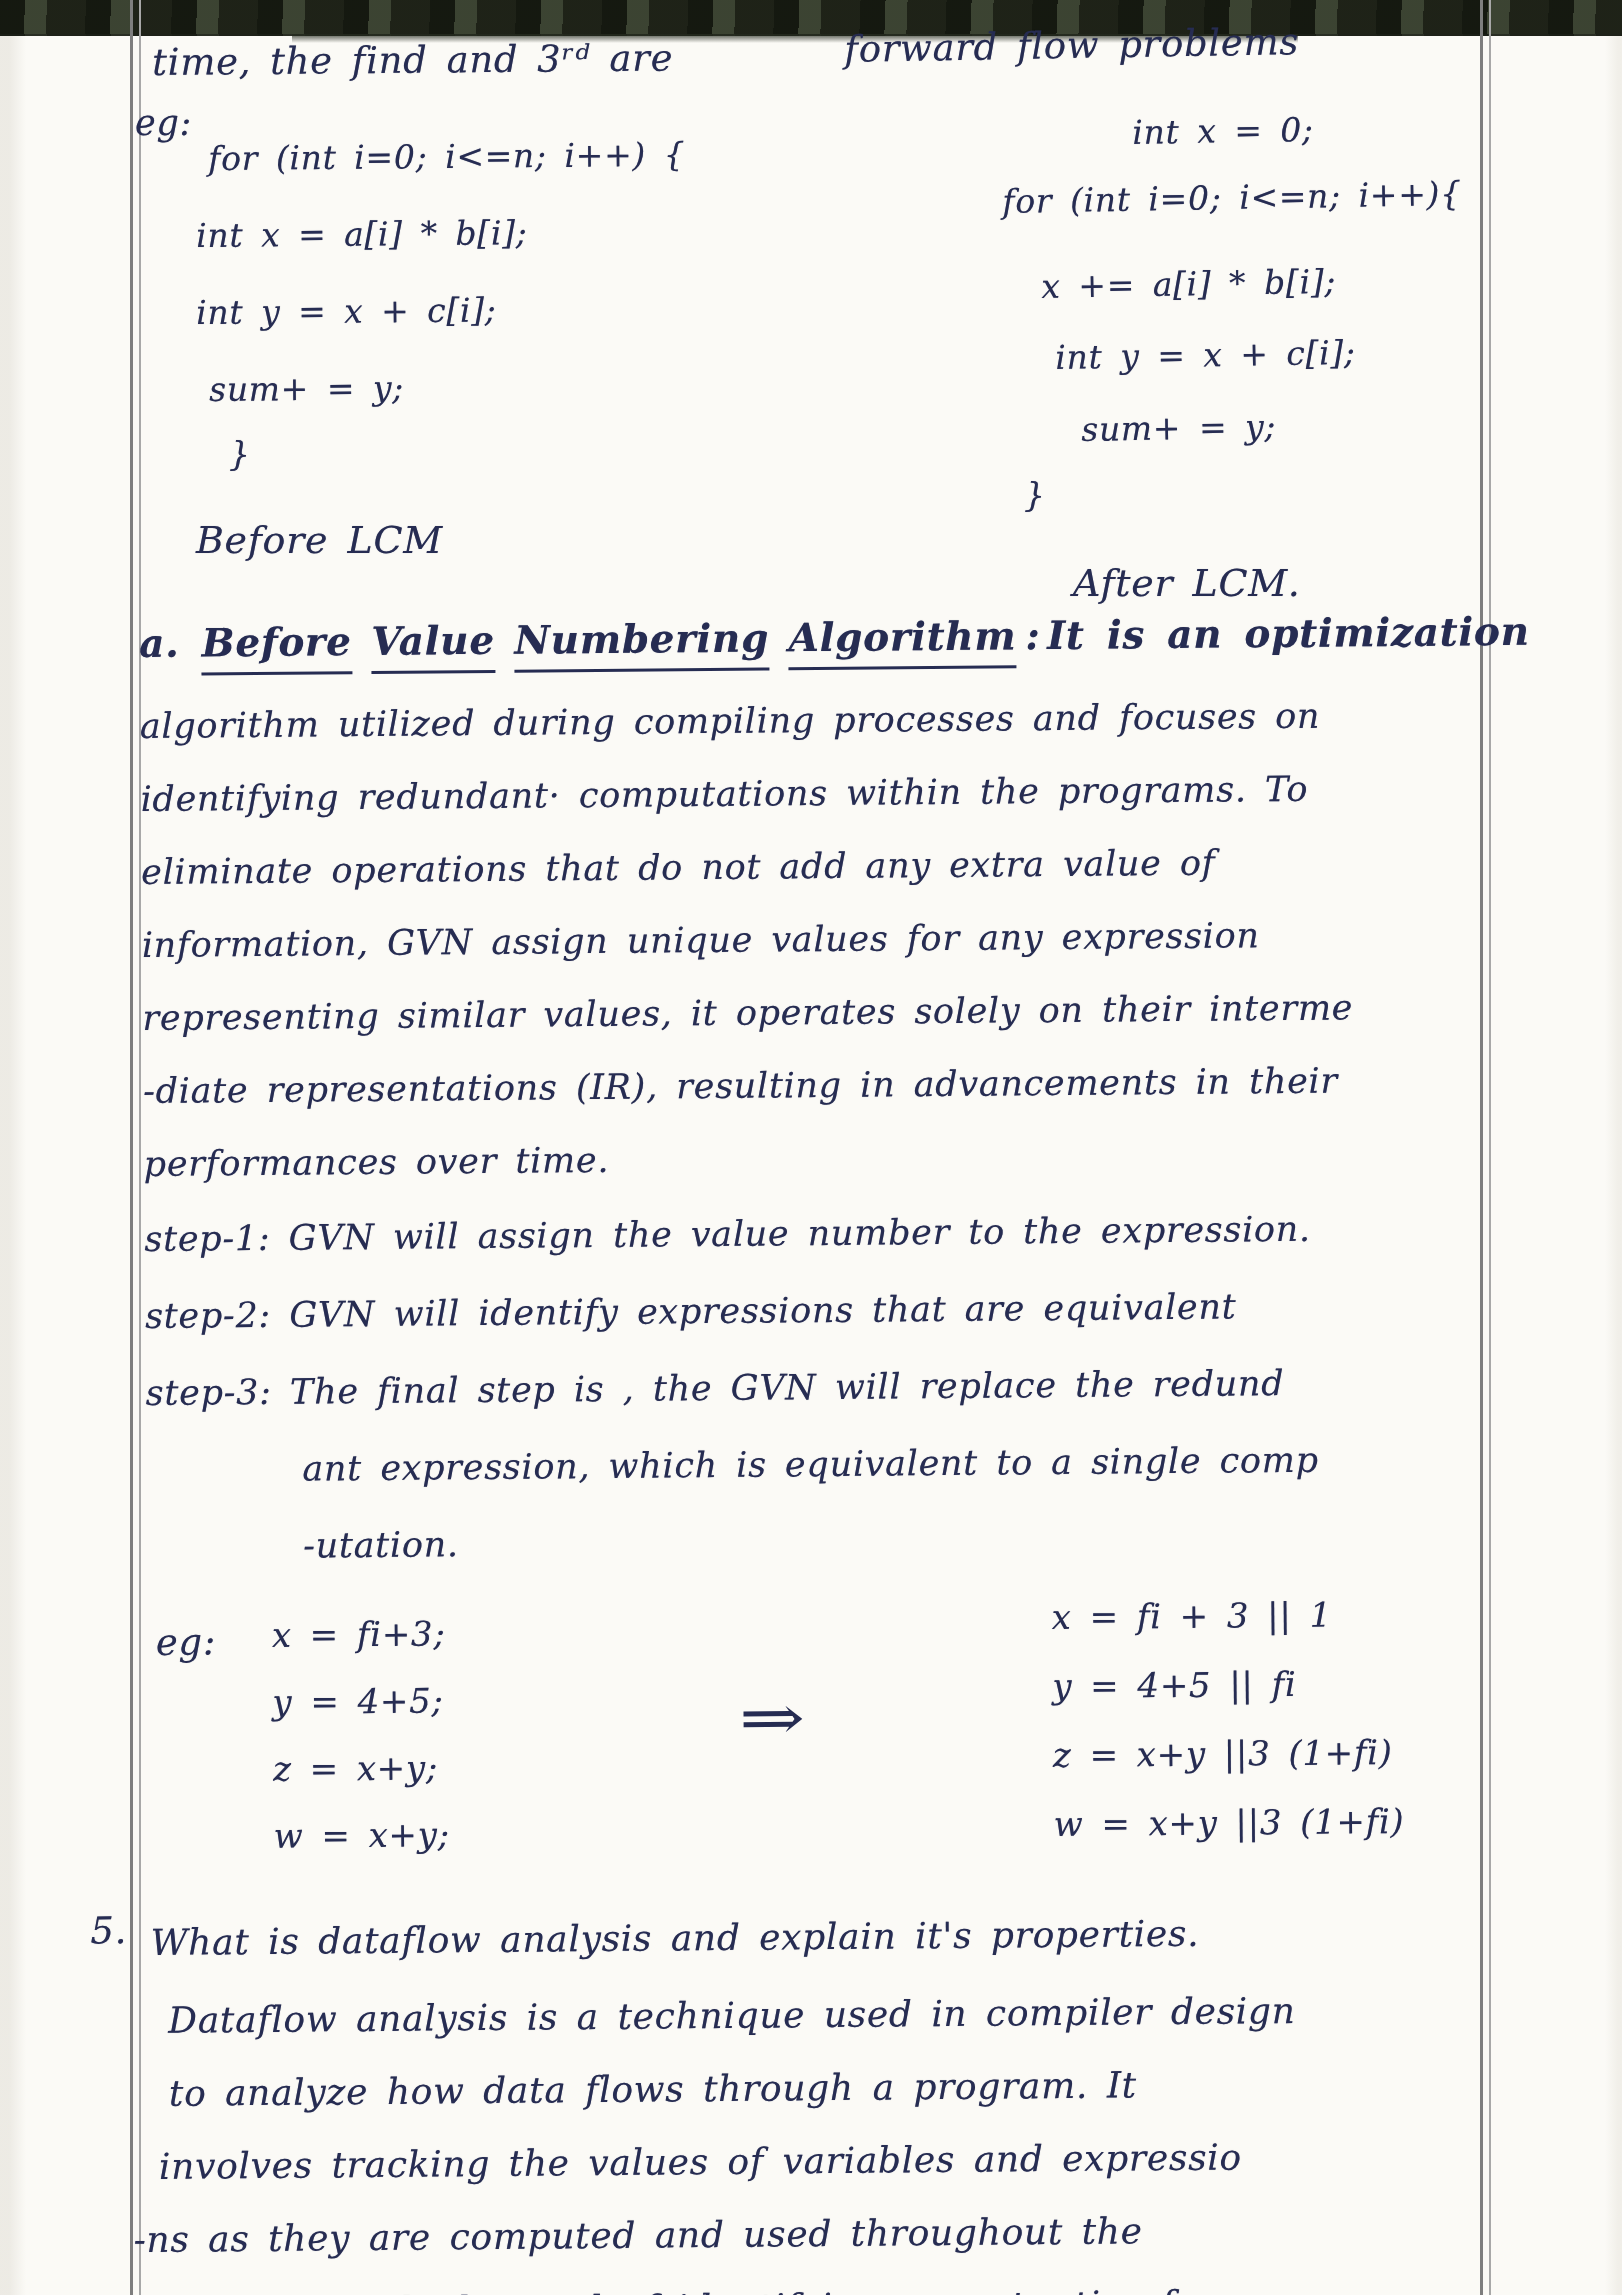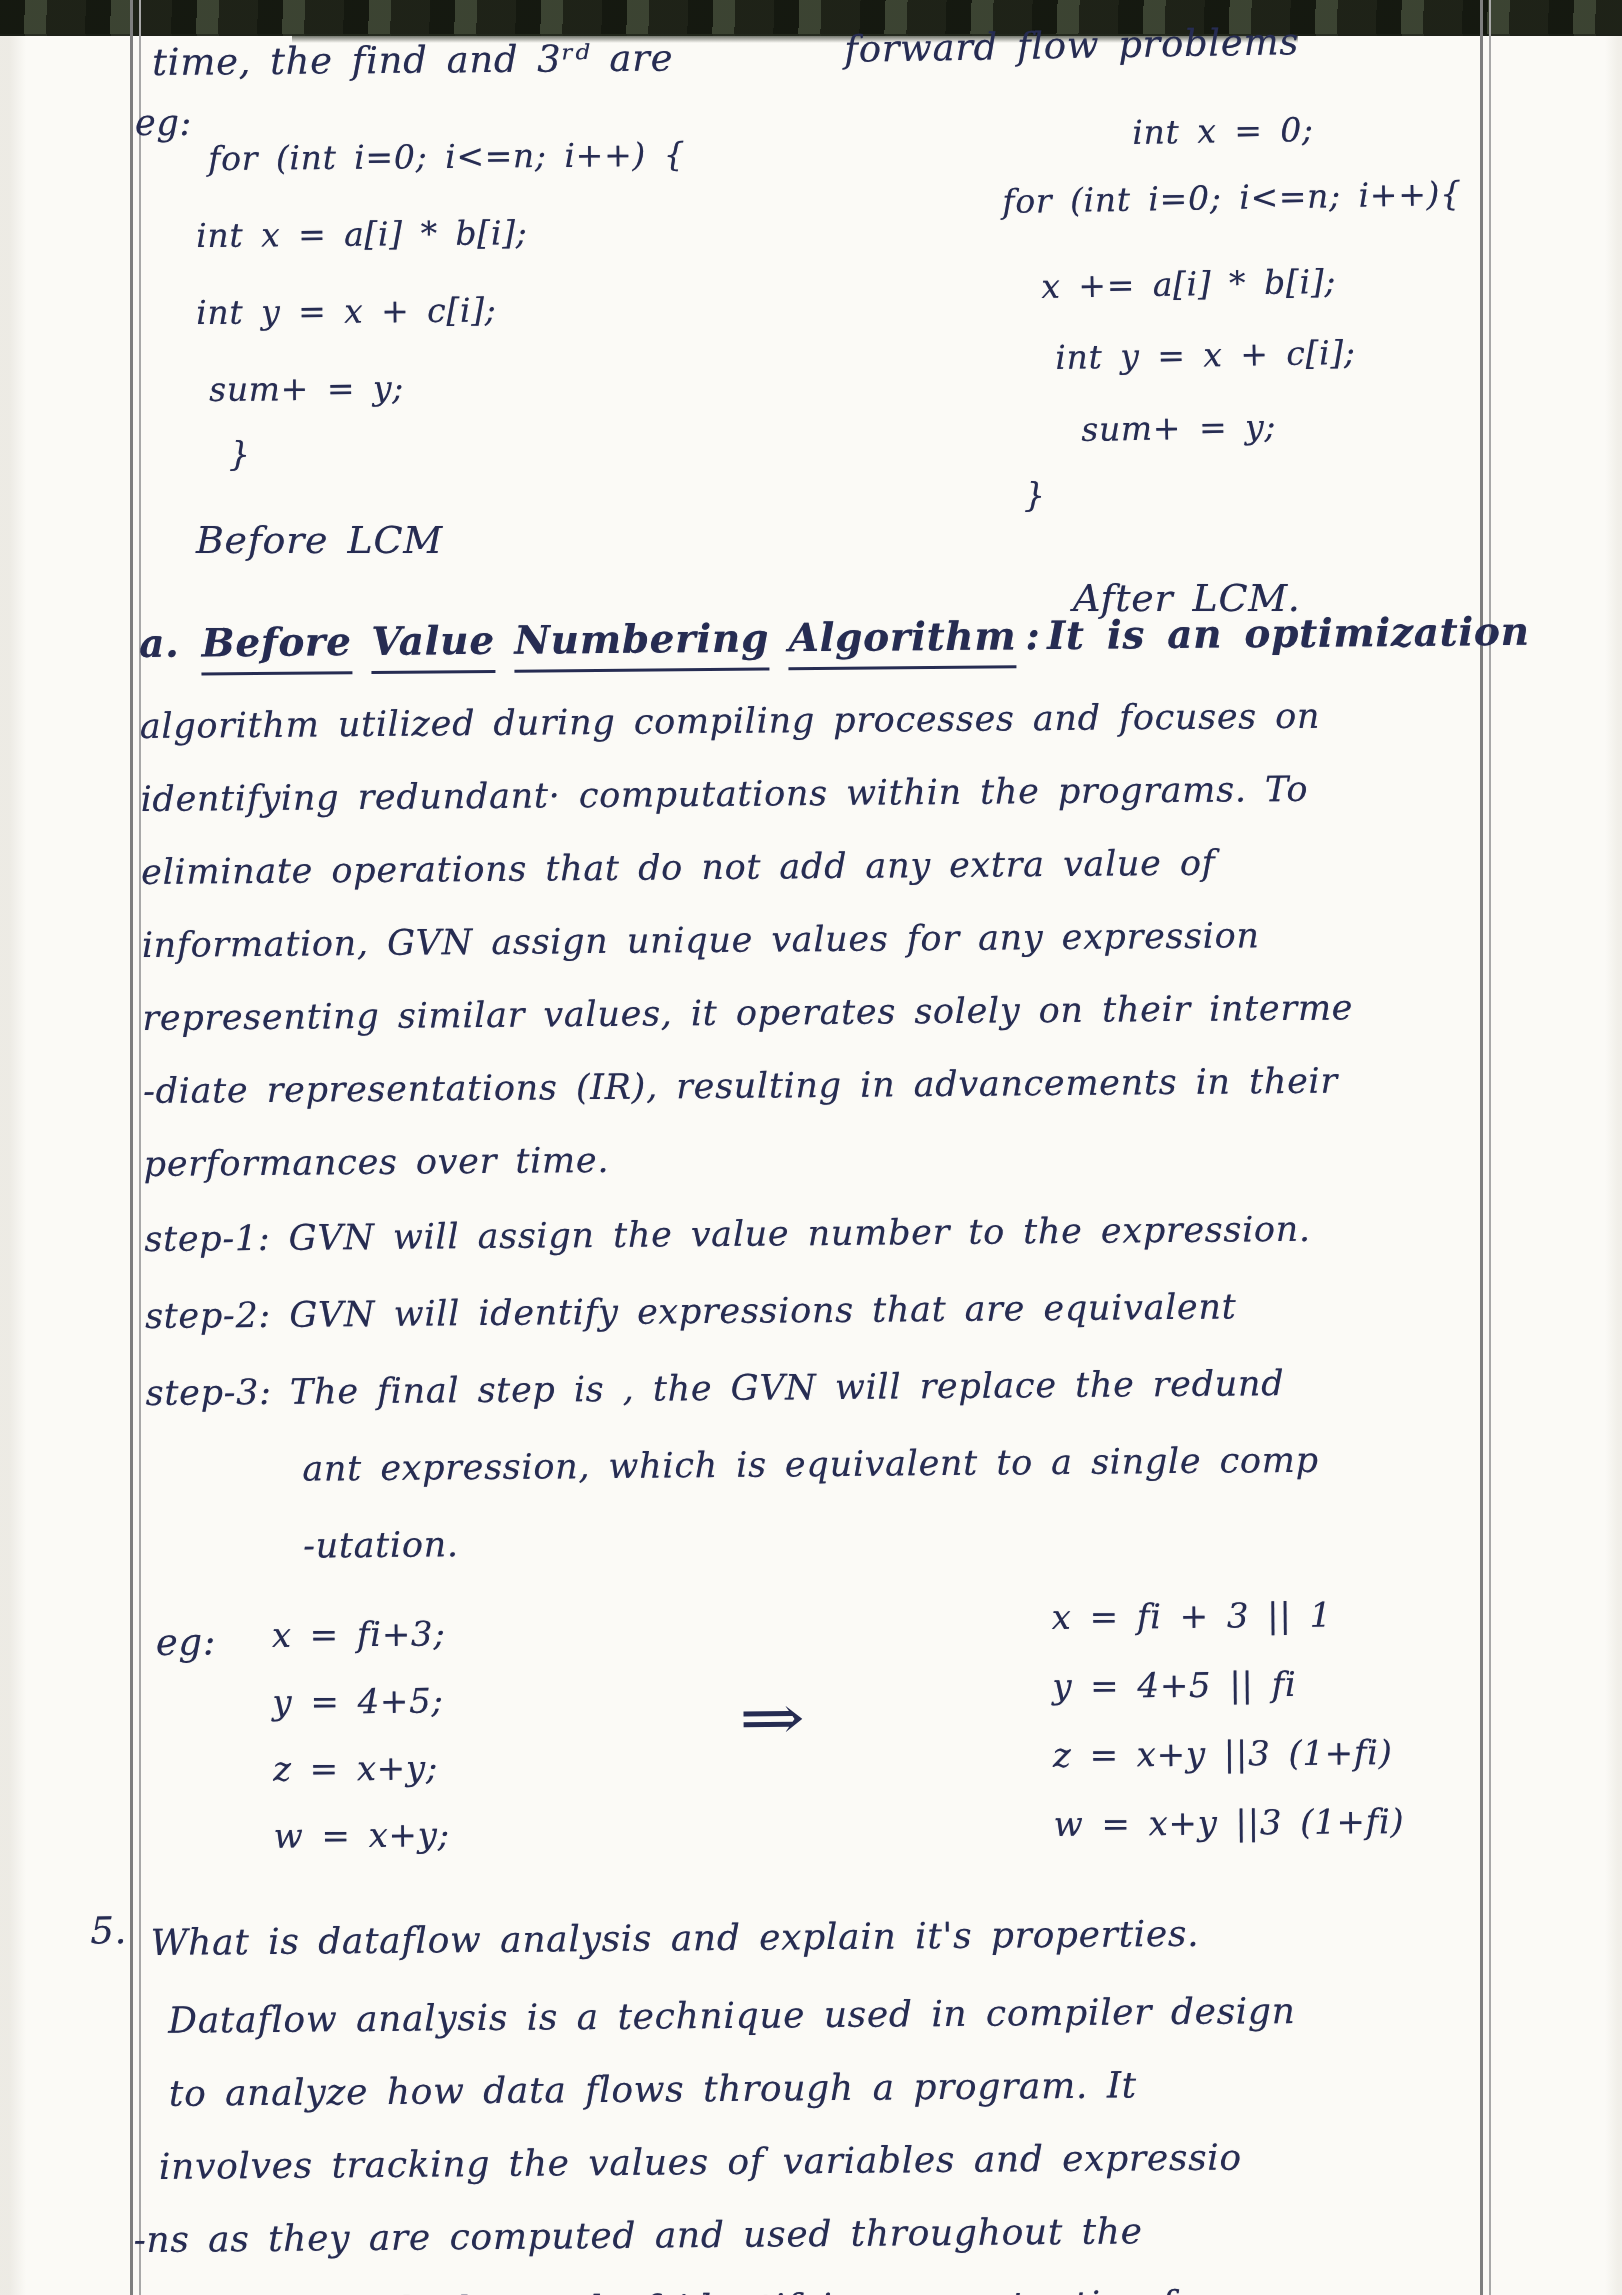--- a/index.html
+++ b/index.html
@@ -91,21 +91,21 @@
   <div class="abs hw code tilt-a" style="left:209px;top:370px;">sum+ = y;</div>
   <div class="abs hw code" style="left:229px;top:434px;">}</div>
   <div class="abs hw cap" style="left:196px;top:518px;font-style:italic;">Before LCM</div>
 
   <div class="abs hw code tilt-b" style="left:1132px;top:113px;">int x = 0;</div>
   <div class="abs hw code tilt-b" style="left:1002px;top:182px;">for (int i=0; i&lt;=n; i++){</div>
   <div class="abs hw code tilt-b" style="left:1041px;top:267px;">x += a[i] * b[i];</div>
   <div class="abs hw code tilt-b" style="left:1055px;top:338px;">int y = x + c[i];</div>
   <div class="abs hw code tilt-b" style="left:1081px;top:410px;">sum+ = y;</div>
   <div class="abs hw code" style="left:1024px;top:475px;">}</div>
-  <div class="abs hw cap" style="left:1073px;top:576px;">After LCM.</div>
+  <div class="abs hw cap" style="left:1073px;top:561px;">After LCM.</div>
 
   <div class="abs tilt-a" style="left:139px;top:620px;width:1364px;">
 
     <div class="hw heading" style="margin-bottom:23.6px;">
       <span>a.</span>
       <span class="u hword">Before</span><span class="u hword">Value</span><span class="u hword">Numbering</span><span class="u">Algorithm</span><span class="sep">:</span><span>It is an optimization</span>
     </div>
 
     <span class="hw body-line">algorithm utilized during compiling processes and focuses on</span>
     <span class="hw body-line">identifying redundant· computations within the programs. To</span>

